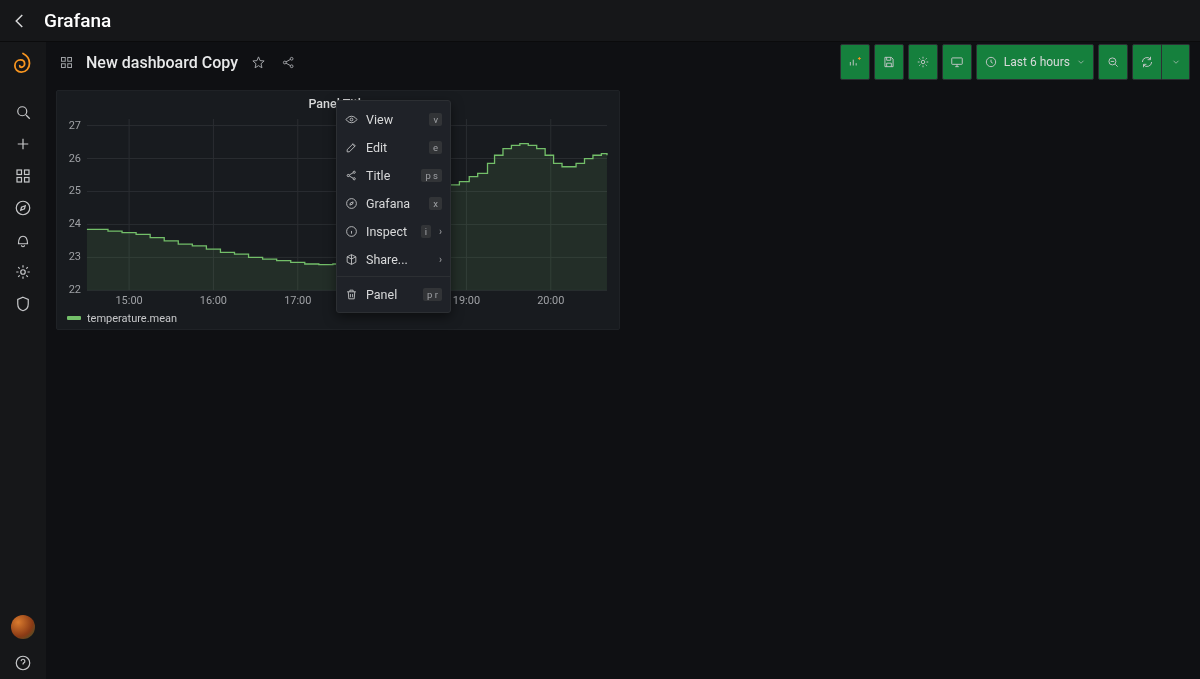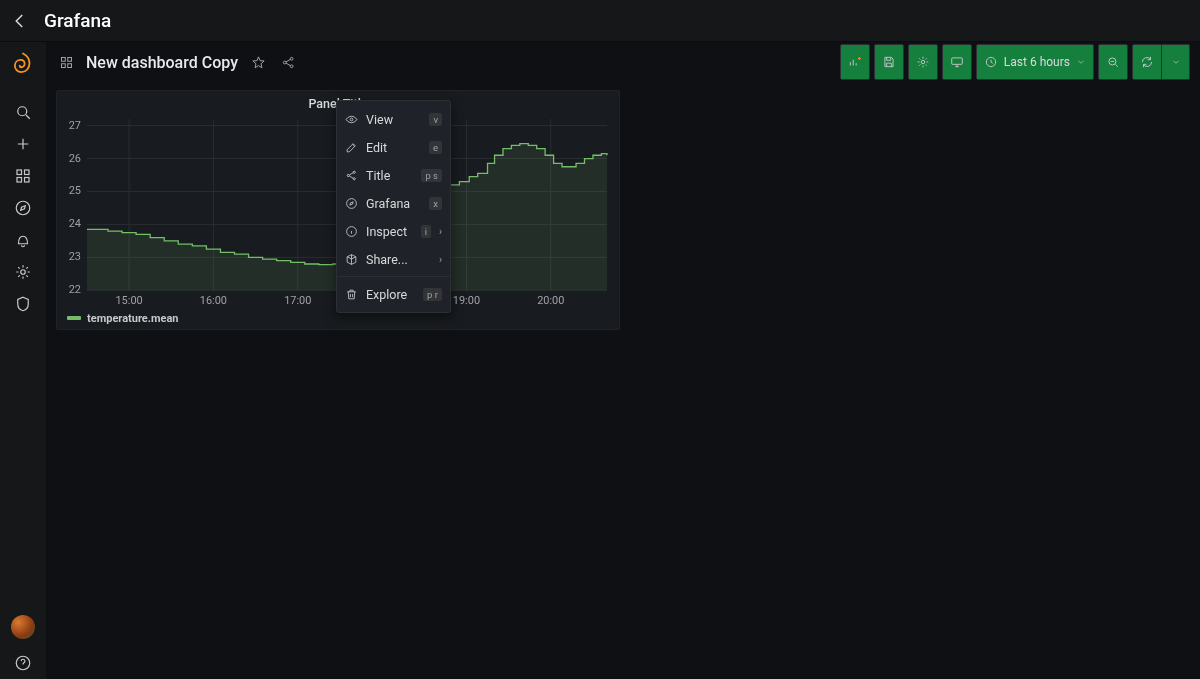--- a/index.html
+++ b/index.html
@@ -28,21 +28,21 @@
   .tb-btn .orange { stroke:#f79520; }
   .tb-split { display:flex; }
   .tb-split .tb-btn:first-child{border-top-right-radius:0;border-bottom-right-radius:0;}
   .tb-split .tb-btn:last-child{border-top-left-radius:0;border-bottom-left-radius:0;border-left:none;}
   .icon-btn-flat { width:20px; height:20px; display:flex; align-items:center; justify-content:center; cursor:pointer; }
   .icon-btn-flat svg { width:15px; height:15px; fill:none; stroke:#9fa1a5; stroke-width:1.6;}
   
   .panel { position:absolute; left:10px; top:48px; width:564px; height:240px; background:#181b1f; border:1px solid #1f2226; border-radius:2px; display:flex; flex-direction:column; }
   .panel-title { text-align:center; font-size:12.5px; color:#d8d9da; padding-top:5px; font-weight:500;}
   .plot-wrap { flex:1; position:relative; }
-  .legend { height:22px; display:flex; align-items:center; gap:6px; padding:0 10px; font-size:11px; color:#c7c8ca;font-weight:bold;}
+  .legend { height:22px; display:flex; align-items:center; gap:6px; padding:0 10px; font-size:11px; color:#c7c8ca;}
   .legend .swatch { width:14px; height:4px; border-radius:1px;}
   .plot { position:absolute; left:6px; right:6px; top:2px; bottom:4px; }
   .gridline { stroke:#2a2d31; stroke-width:1; }
   .axis-text { fill:#9fa1a5; font-size:11px; font-family:inherit;}
   .series-line { fill:none; stroke-width:1.3; }
   .series-area { stroke:none; }
   
   .ctxmenu { position:absolute; left:290px; top:58px; width:115px; background:#1f2228; border:1px solid #2c2f33; border-radius:3px; padding:4px 0; box-shadow:0 4px 12px rgba(0,0,0,0.5); z-index:10;}
   .ctxmenu .row { height:28px; display:flex; align-items:center; padding:0 8px; gap:8px; font-size:12.5px; color:#d8d9da; cursor:pointer; }
   .ctxmenu .row svg { width:13px; height:13px; fill:none; stroke:#c7c8ca; stroke-width:1.6; flex-shrink:0;}
@@ -287,17 +287,17 @@
           <path d="M12 3l8 4v10l-8 4-8-4V7z M12 3v18 M4 7l8 4 8-4"></path>
         </svg>
       <span class="lbl">Share...</span>
       <span class="sub">›</span>
     </div>
     <div class="sep"></div>
     <div class="row">
       <svg viewBox="0 0 24 24">
           <path d="M4 7h16M9 7V4h6v3M6 7l1 13h10l1-13M10 11v6M14 11v6"></path>
         </svg>
-      <span class="lbl">Explore</span>
+      <span class="lbl">Panel</span>
       <span class="kbd">p r</span>
     </div>
   </div>
 </div>
 
 </body></html>

